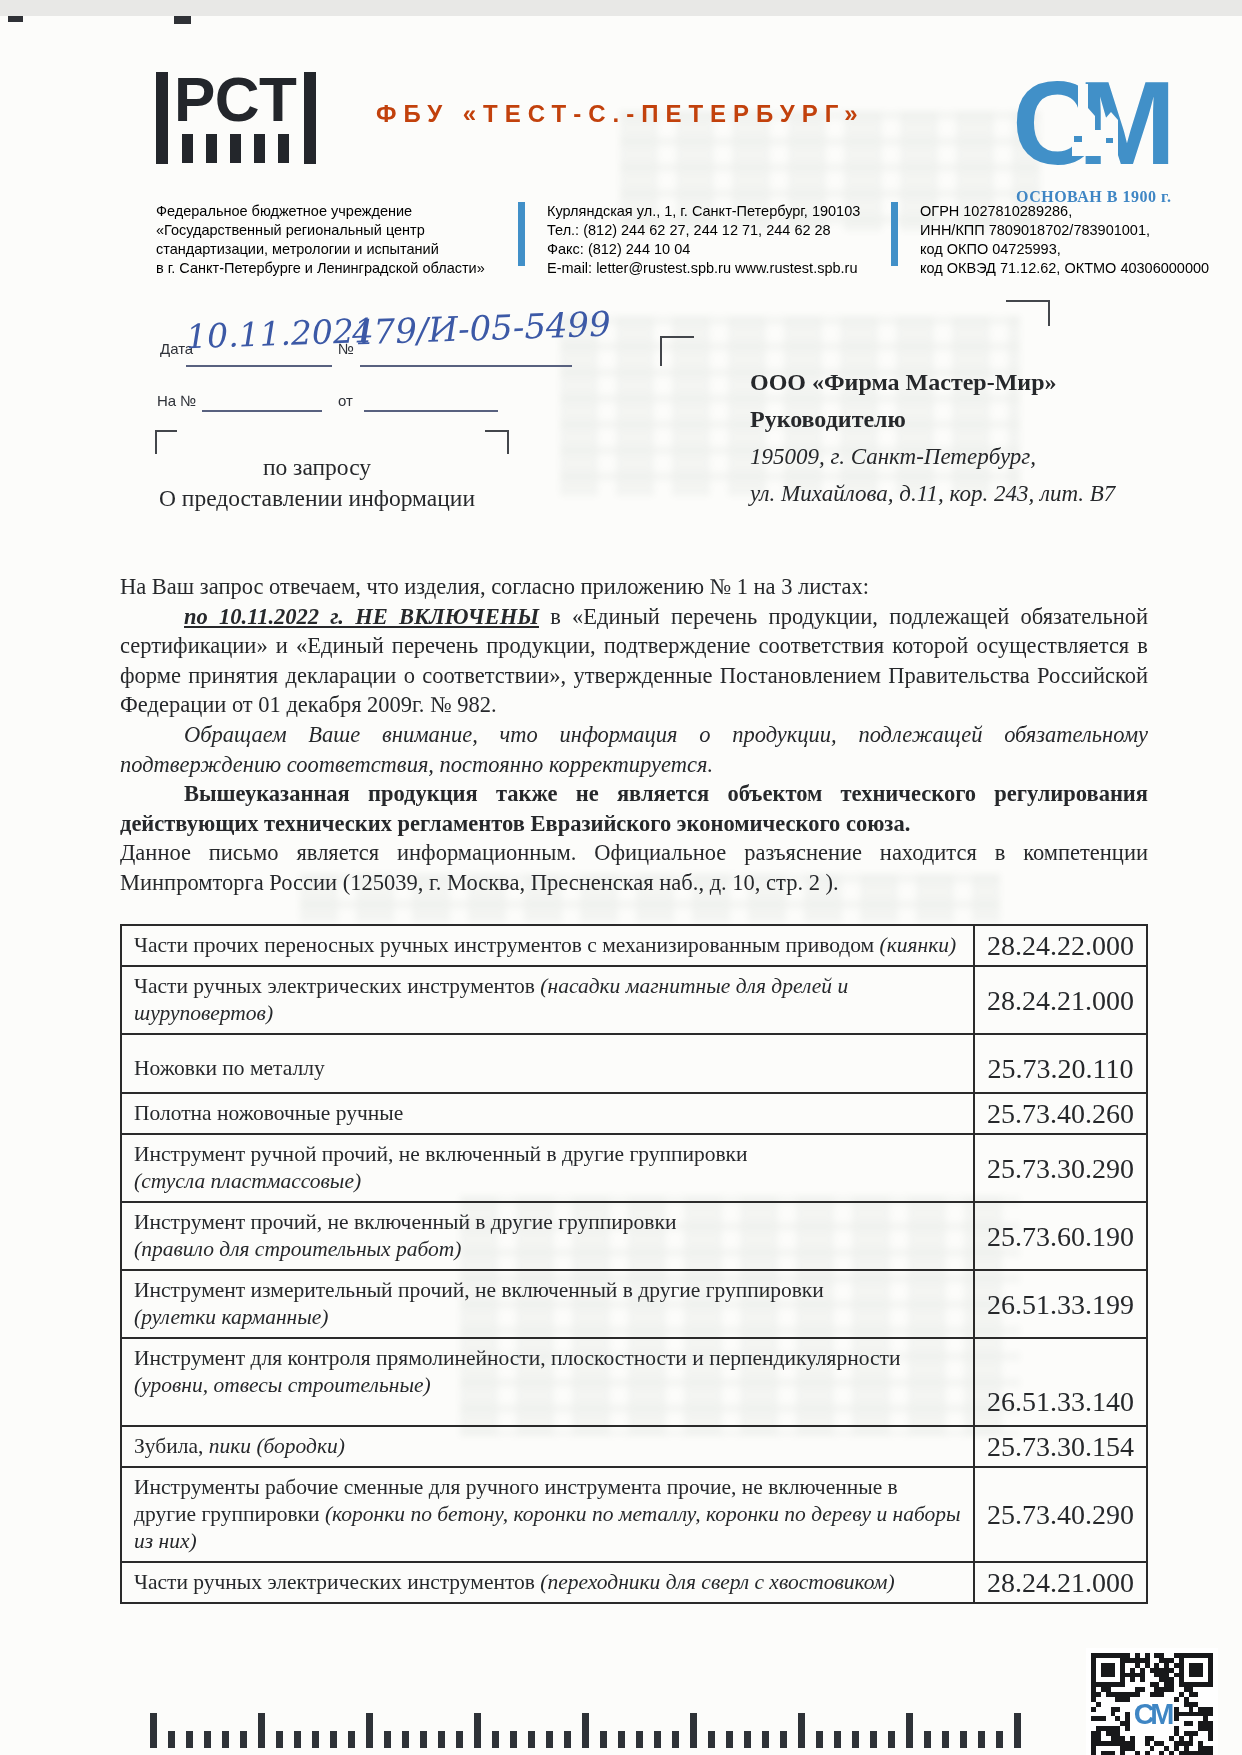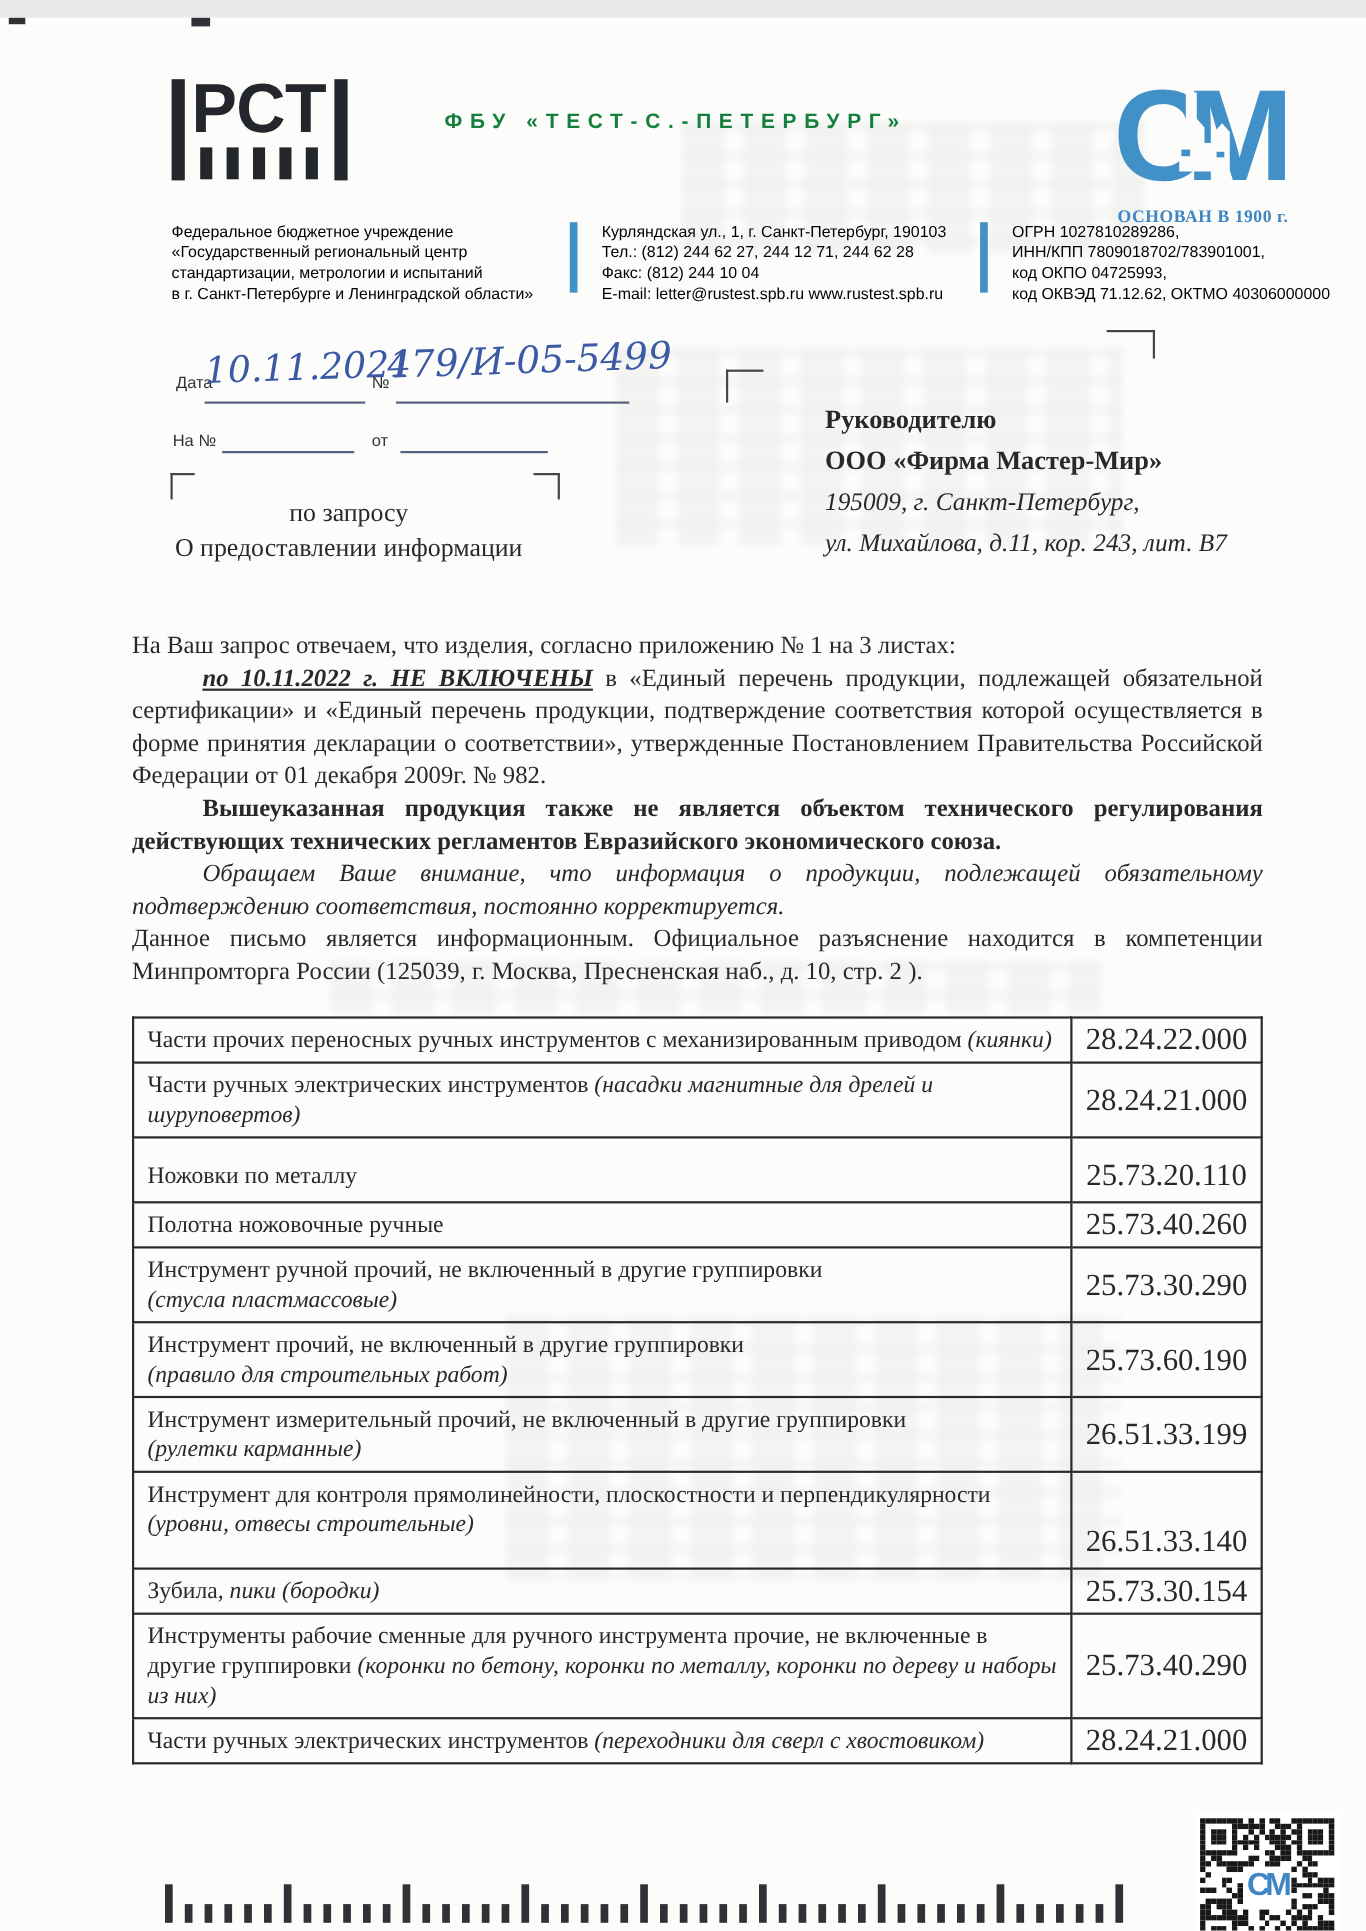--- a/index.html
+++ b/index.html
@@ -17,23 +17,23 @@
                repeating-linear-gradient(180deg,rgba(100,122,110,.45) 0 9px,transparent 9px 26px);}
 
   
   .rst-logo{position:absolute;left:156px;top:56px;display:flex;align-items:stretch;height:92px;}
   .rst-vbar{width:12px;background:#23262b;}
   .rst-core{display:flex;flex-direction:column;align-items:center;margin:0 6px;}
   .rst-text{font-family:"Liberation Sans",sans-serif;font-weight:bold;font-size:62px;line-height:56px;
     letter-spacing:1px;color:#23262b;transform:scaleY(1.02);}
   .rst-ticks{display:flex;gap:13px;margin-top:6px;}
   .rst-ticks span{display:block;width:11px;height:29px;background:#23262b;}
-  .org-title{position:absolute;left:404px;top:84px;width:600px;
-    font-family:"Liberation Sans",sans-serif;font-weight:bold;font-size:19px;
-    letter-spacing:7px;color:#15803d;white-space:nowrap;}
+  .org-title{position:absolute;left:376px;top:84px;width:600px;
+    font-family:"Liberation Sans",sans-serif;font-weight:bold;font-size:24px;
+    letter-spacing:7px;color:#c2410c;white-space:nowrap;}
   .sm-logo{position:absolute;left:1016px;top:48px;width:180px;}
   .sm-founded{margin-top:2px;font-family:"Liberation Serif",serif;font-weight:bold;
     font-size:16px;letter-spacing:.5px;color:#3f86c4;white-space:nowrap;}
 
   
   .infobar{position:absolute;left:156px;top:186px;width:1086px;display:flex;
     font-family:"Liberation Sans",sans-serif;font-size:14.5px;line-height:19px;color:#000000;}
   .info-col{display:flex;flex-direction:column;}
   .info-col.c1{width:348px;}
   .info-col.c2{width:330px;}
@@ -169,36 +169,36 @@
   <div class="u-line" style="left:202px;top:394px;width:120px;" data-name="on-number-underline"></div>
   <span class="ref-label" style="left:338px;top:376px;" data-name="from-label">от</span>
   <div class="u-line" style="left:364px;top:394px;width:134px;" data-name="from-underline"></div>
 
   <div class="corner" style="left:660px;top:320px;width:34px;height:30px;border-left-width:2px;border-top-width:2px;" data-name="corner-mark"></div>
   <div class="corner" style="left:1006px;top:284px;width:44px;height:26px;border-top-width:2px;border-right-width:2px;" data-name="corner-mark"></div>
   <div class="corner" style="left:155px;top:414px;width:22px;height:24px;border-left-width:2px;border-top-width:2px;" data-name="corner-mark"></div>
   <div class="corner" style="left:485px;top:414px;width:24px;height:24px;border-top-width:2px;border-right-width:2px;" data-name="corner-mark"></div>
 
   <div class="recipient" data-name="recipient-block">
+    <div class="b" data-name="recipient-company">ООО «Фирма Мастер-Мир»</div>
     <div class="b" data-name="recipient-title">Руководителю</div>
-    <div class="b" data-name="recipient-company">ООО «Фирма Мастер-Мир»</div>
     <div class="i" data-name="recipient-address-1">195009, г. Санкт-Петербург,</div>
     <div class="i" data-name="recipient-address-2">ул. Михайлова, д.11, кор. 243, лит. В7</div>
   </div>
 
   <div class="subject" data-name="subject-block">
     <div data-name="subject-line-2">по запросу</div>
     <div data-name="subject-line-1">О предоставлении информации</div>
   </div>
 
   <div class="body-block" data-name="letter-body">
     <p data-name="body-paragraph-1">На Ваш запрос отвечаем, что изделия, согласно приложению № 1 на 3 листах:</p>
     <p class="ind" data-name="body-paragraph-2"><span class="em-ul" data-name="not-included-emphasis">по 10.11.2022 г. НЕ ВКЛЮЧЕНЫ</span><span> в «Единый перечень продукции, подлежащей обязательной сертификации» и «Единый перечень продукции, подтверждение соответствия которой осуществляется в форме принятия декларации о соответствии», утвержденные Постановлением Правительства Российской Федерации от 01 декабря 2009г. № 982.</span></p>
+    <p class="ind ital-p" data-name="body-paragraph-4">Обращаем Ваше внимание, что информация о продукции, подлежащей обязательному подтверждению соответствия, постоянно корректируется.</p>
     <p class="ind bold-p" data-name="body-paragraph-3">Вышеуказанная продукция также не является объектом технического регулирования действующих технических регламентов Евразийского экономического союза.</p>
-    <p class="ind ital-p" data-name="body-paragraph-4">Обращаем Ваше внимание, что информация о продукции, подлежащей обязательному подтверждению соответствия, постоянно корректируется.</p>
     <p data-name="body-paragraph-5">Данное письмо является информационным. Официальное разъяснение находится в компетенции Минпромторга России (125039, г. Москва, Пресненская наб., д. 10, стр. 2 ).</p>
   </div>
 
   <table class="okpd-table" data-name="products-table">
     <tbody>
     <tr data-name="table-row">
       <td class="name"><span>Части прочих переносных ручных инструментов с механизированным приводом </span><span class="it">(киянки)</span></td>
       <td class="code" data-name="okpd-code">28.24.22.000</td>
     </tr>
     <tr data-name="table-row">

